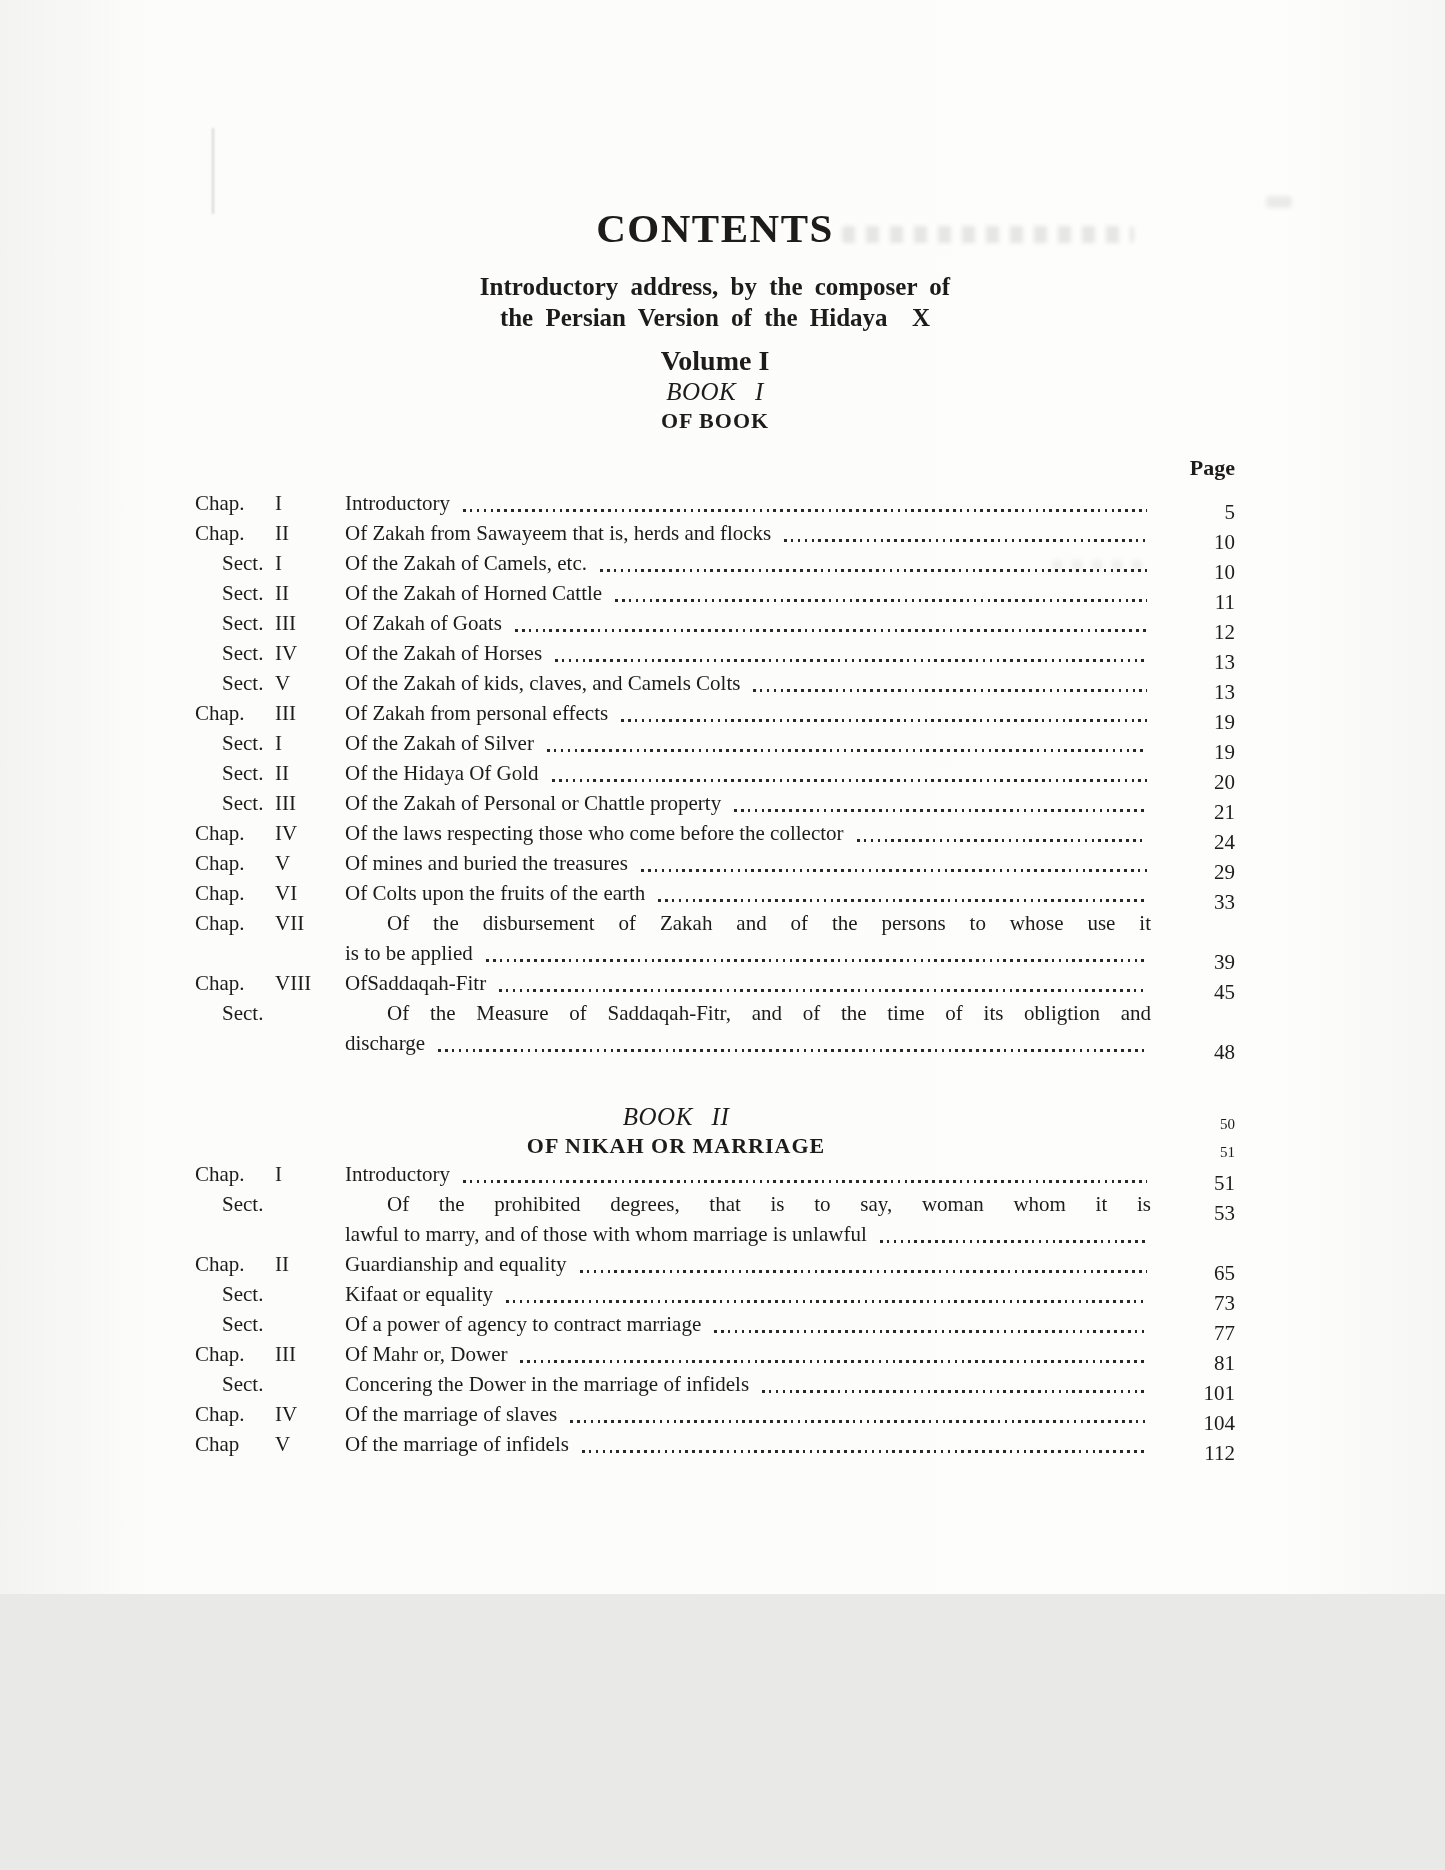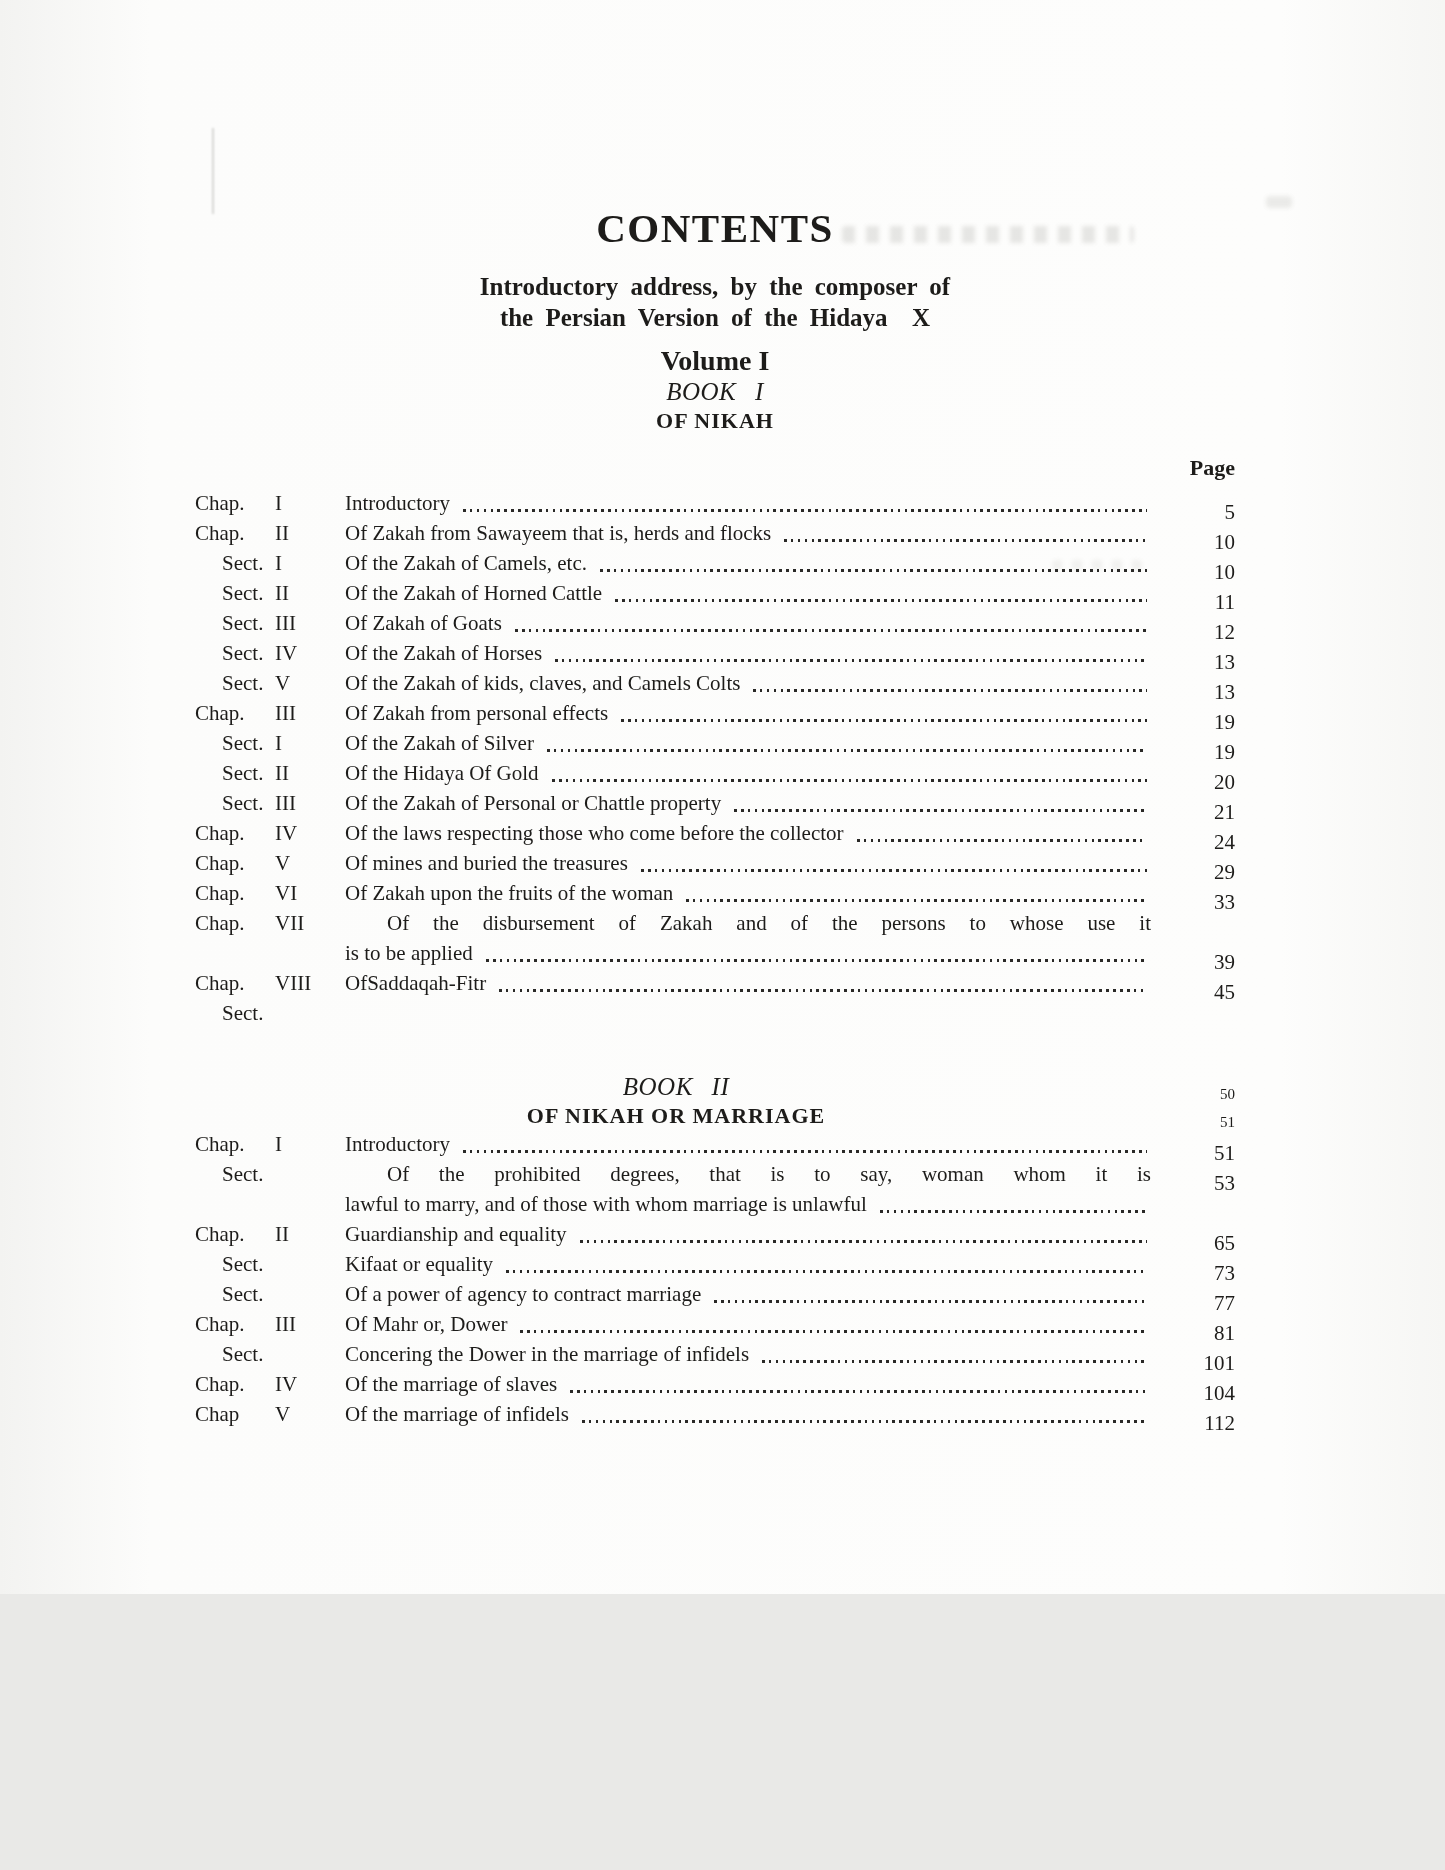--- a/index.html
+++ b/index.html
@@ -90,21 +90,21 @@
 
     <h1 class="doc-title">CONTENTS</h1>
 
     <div class="subtitle">
       <div>Introductory address, by the composer of</div>
       <div>the Persian Version of the Hidaya&nbsp;&nbsp;X</div>
     </div>
 
     <div class="volume">Volume I</div>
     <div class="book-head">BOOK I</div>
-    <div class="subject-head">OF NIKAH</div>
+    <div class="subject-head">OF BOOK</div>
 
     <div class="page-label-row">
       <span>Page</span>
     </div>
 
     <div class="rows">
         <div class="row">
           <span class="c-lbl">
             <span class="lbl">Chap.</span>
             <span class="num">I</span>
@@ -273,21 +273,21 @@
             </span>
           </span>
         </div>
         <div class="row">
           <span class="c-lbl">
             <span class="lbl">Chap.</span>
             <span class="num">VI</span>
           </span>
           <span class="c-main">
             <span class="ln">
-              <span class="tt">Of Zakah upon the fruits of the woman</span>
+              <span class="tt">Of Colts upon the fruits of the earth</span>
               <span class="leader"></span>
               <span class="pg">33</span>
             </span>
           </span>
         </div>
         <div class="row">
           <span class="c-lbl">
             <span class="lbl">Chap.</span>
             <span class="num">VII</span>
           </span>
@@ -313,20 +313,31 @@
               <span class="tt">OfSaddaqah-Fitr</span>
               <span class="leader"></span>
               <span class="pg">45</span>
             </span>
           </span>
         </div>
         <div class="row">
           <span class="c-lbl sect">
             <span class="lbl">Sect.</span>
             <span class="num"></span>
+          </span>
+          <span class="c-main">
+            <span class="ln">
+              <span class="tt just">Of the Measure of Saddaqah-Fitr, and of the time of its obligtion and</span>
+              <span class="pg"></span>
+            </span>
+            <span class="ln">
+              <span class="tt">discharge</span>
+              <span class="leader"></span>
+              <span class="pg">48</span>
+            </span>
           </span>
         </div>
       </div>
 
     <div class="book2">
       <div class="bk2-line">
         <span class="bk2-center book-head">BOOK II</span>
         <span class="hdr-pg">50</span>
       </div>
       <div class="bk2-line">

